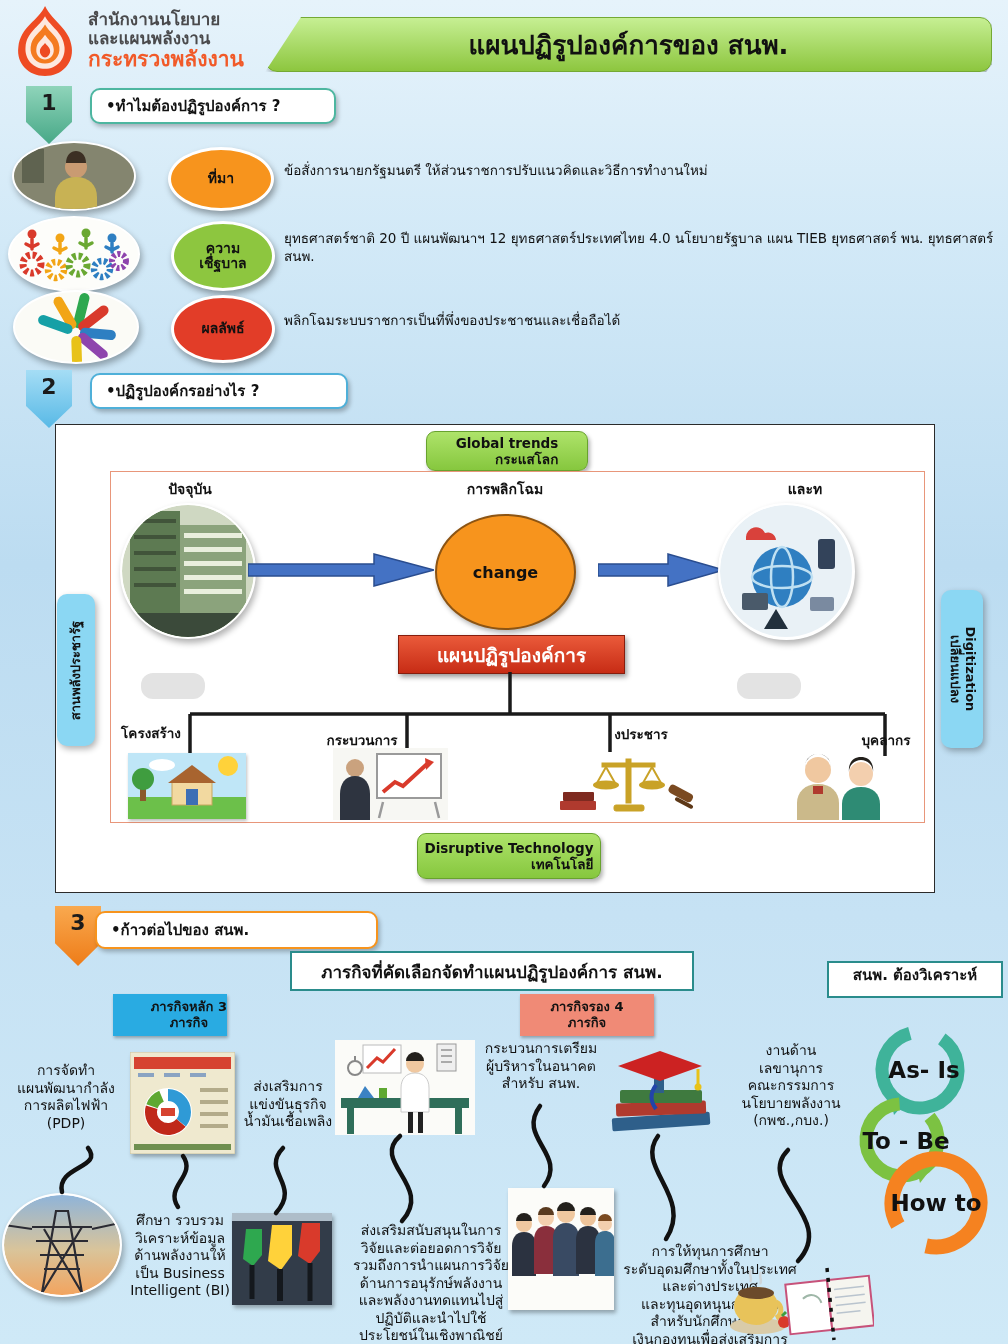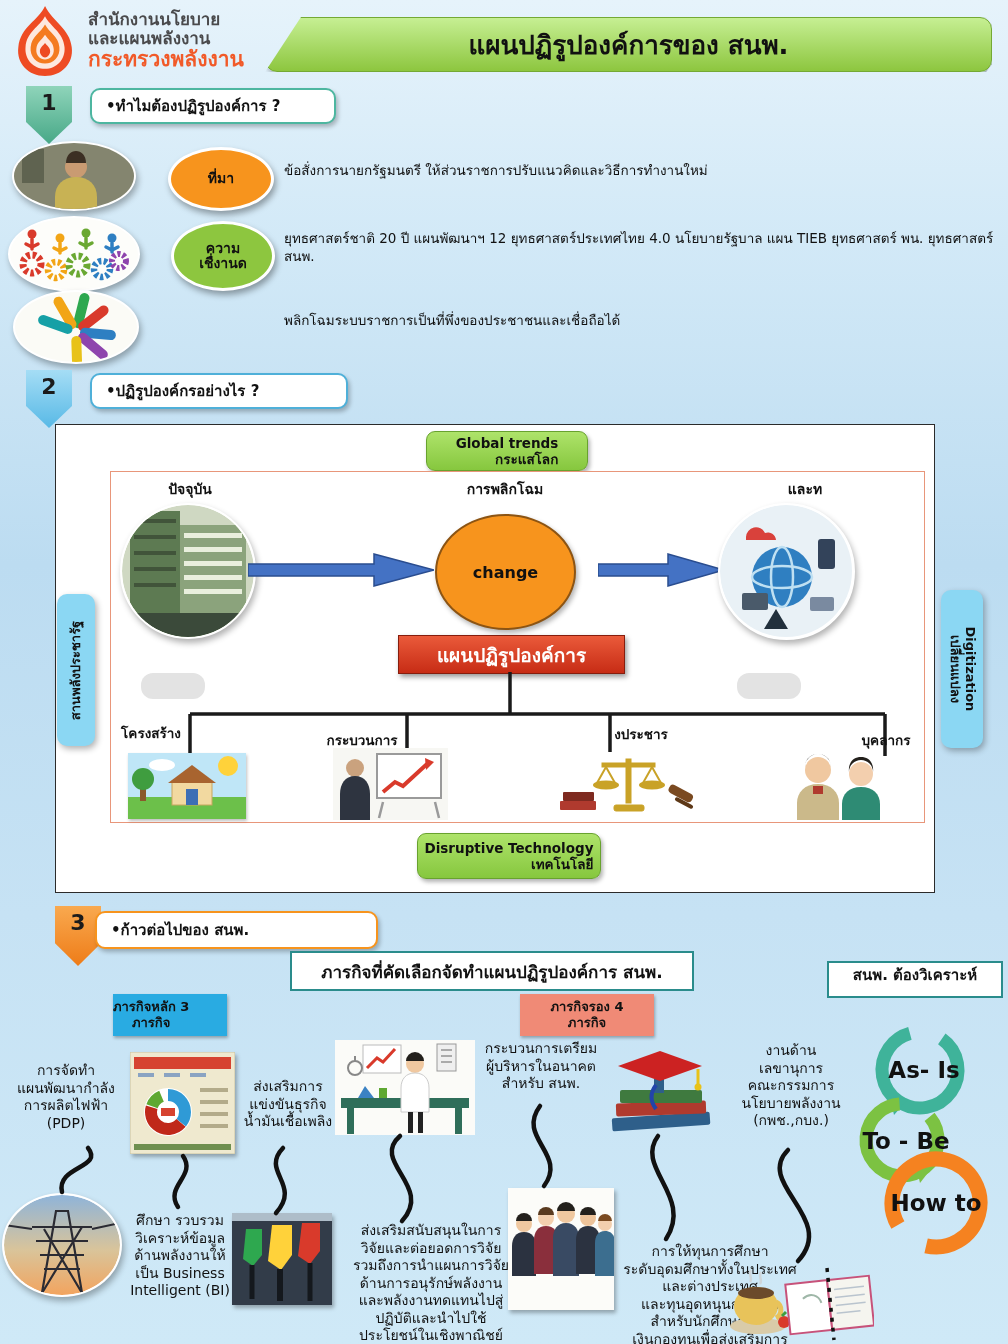--- a/index.html
+++ b/index.html
@@ -92,37 +92,40 @@
           <path d="M50 25v10M44 30l6 3 6-3" stroke="#f2a516" fill="none"></path>
         <circle cx="76" cy="15" r="4.5" fill="#6aa832"></circle>
           <path d="M76 20v10M70 25l6 3 6-3" stroke="#6aa832" fill="none"></path>
         <circle cx="102" cy="20" r="4.5" fill="#2e7fc2"></circle>
           <path d="M102 25v9M96 29l6 3 6-3" stroke="#2e7fc2" fill="none"></path>
       </g>
     </svg>
   </div>
   <div class="abs oval" style="left:171px;top:221px;width:98px;height:64px;background:#8dc63f">
     <span class="pre">ความ
-เชื่งานด</span>
+เชื่ฐบาล</span>
   </div>
   <div class="abs txt" style="left:284px;top:230px;width:715px">ยุทธศาสตร์ชาติ 20 ปี แผนพัฒนาฯ  12 ยุทธศาสตร์ประเทศไทย 4.0 นโยบายรัฐบาล แผน TIEB  ยุทธศาสตร์ พน.   ยุทธศาสตร์ สนพ.</div>
 
   <div class="abs photo" style="left:13px;top:290px;width:122px;height:70px">
     <svg viewBox="0 0 122 70" width="122" height="70">
       <rect width="122" height="70" fill="#fbfbf6"></rect>
       <g transform="translate(61 40)">
         <rect x="-5" y="-40" width="10" height="36" rx="5" fill="#2ea84f" transform="rotate(14)"></rect>
         <rect x="-5" y="-40" width="10" height="36" rx="5" fill="#d93a2b" transform="rotate(52)"></rect>
         <rect x="-5" y="-40" width="10" height="36" rx="5" fill="#2e7fc2" transform="rotate(95)"></rect>
         <rect x="-5" y="-40" width="10" height="36" rx="5" fill="#f2a516" transform="rotate(-30)"></rect>
         <rect x="-5" y="-40" width="10" height="36" rx="5" fill="#16a0a6" transform="rotate(-70)"></rect>
         <rect x="-5" y="-40" width="10" height="36" rx="5" fill="#8e44ad" transform="rotate(130)"></rect>
         <rect x="-5" y="-40" width="10" height="36" rx="5" fill="#e8c219" transform="rotate(178)"></rect>
       </g>
     </svg>
+  </div>
+  <div class="abs oval" style="left:171px;top:295px;width:98px;height:62px;background:#e23d28">
+    <span class="pre">ผลลัพธ์</span>
   </div>
   <div class="abs txt" style="left:284px;top:312px;width:715px">พลิกโฉมระบบราชการเป็นที่พึ่งของประชาชนและเชื่อถือได้</div>
 
   <div class="abs num-arrow" style="left:26px;top:370px;width:46px;height:58px;background:linear-gradient(180deg,#a5ddf5,#58b9e6)">
     <span>2</span>
   </div>
   <div class="abs hdr-box" style="left:90px;top:373px;width:240px;height:32px;border:2.5px solid #4fb0d9">
     <span>•ปฏิรูปองค์กรอย่างไร ?</span>
   </div>
 
@@ -306,21 +309,21 @@
 
   <div class="abs whitebox ctr" style="left:290px;top:951px;width:400px;height:36px;border:2.5px solid #2a8c8c;
        display:flex;align-items:center;justify-content:center">
     <span class="b" style="font-size:17px">ภารกิจที่คัดเลือกจัดทำแผนปฏิรูปองค์การ สนพ.</span>
   </div>
   <div class="abs whitebox ctr" style="left:827px;top:961px;width:172px;height:33px;border:2px solid #2a8c8c;
        display:flex;justify-content:center">
     <span class="b" style="font-size:15px">สนพ. ต้องวิเคราะห์</span>
   </div>
 
-  <div class="abs ctr" style="left:113px;top:994px;width:114px;height:42px;background:#29abe2;display:flex;align-items:center;justify-content:flex-start;box-shadow:1px 2px 3px rgba(0,0,0,.3)">
+  <div class="abs ctr" style="left:113px;top:994px;width:114px;height:42px;background:#29abe2;display:flex;align-items:center;justify-content:flex-end;box-shadow:1px 2px 3px rgba(0,0,0,.3)">
     <span class="b pre" style="font-size:13px;line-height:1.2">ภารกิจหลัก 3
 ภารกิจ</span>
   </div>
   <div class="abs ctr" style="left:520px;top:994px;width:134px;height:42px;background:#f08a76;display:flex;align-items:center;justify-content:center;box-shadow:1px 2px 3px rgba(0,0,0,.3)">
     <span class="b pre" style="font-size:13px;line-height:1.2">ภารกิจรอง 4
 ภารกิจ</span>
   </div>
 
   <div class="abs itemtxt pre" style="left:8px;top:1062px;width:116px">การจัดทำ
 แผนพัฒนากำลัง

